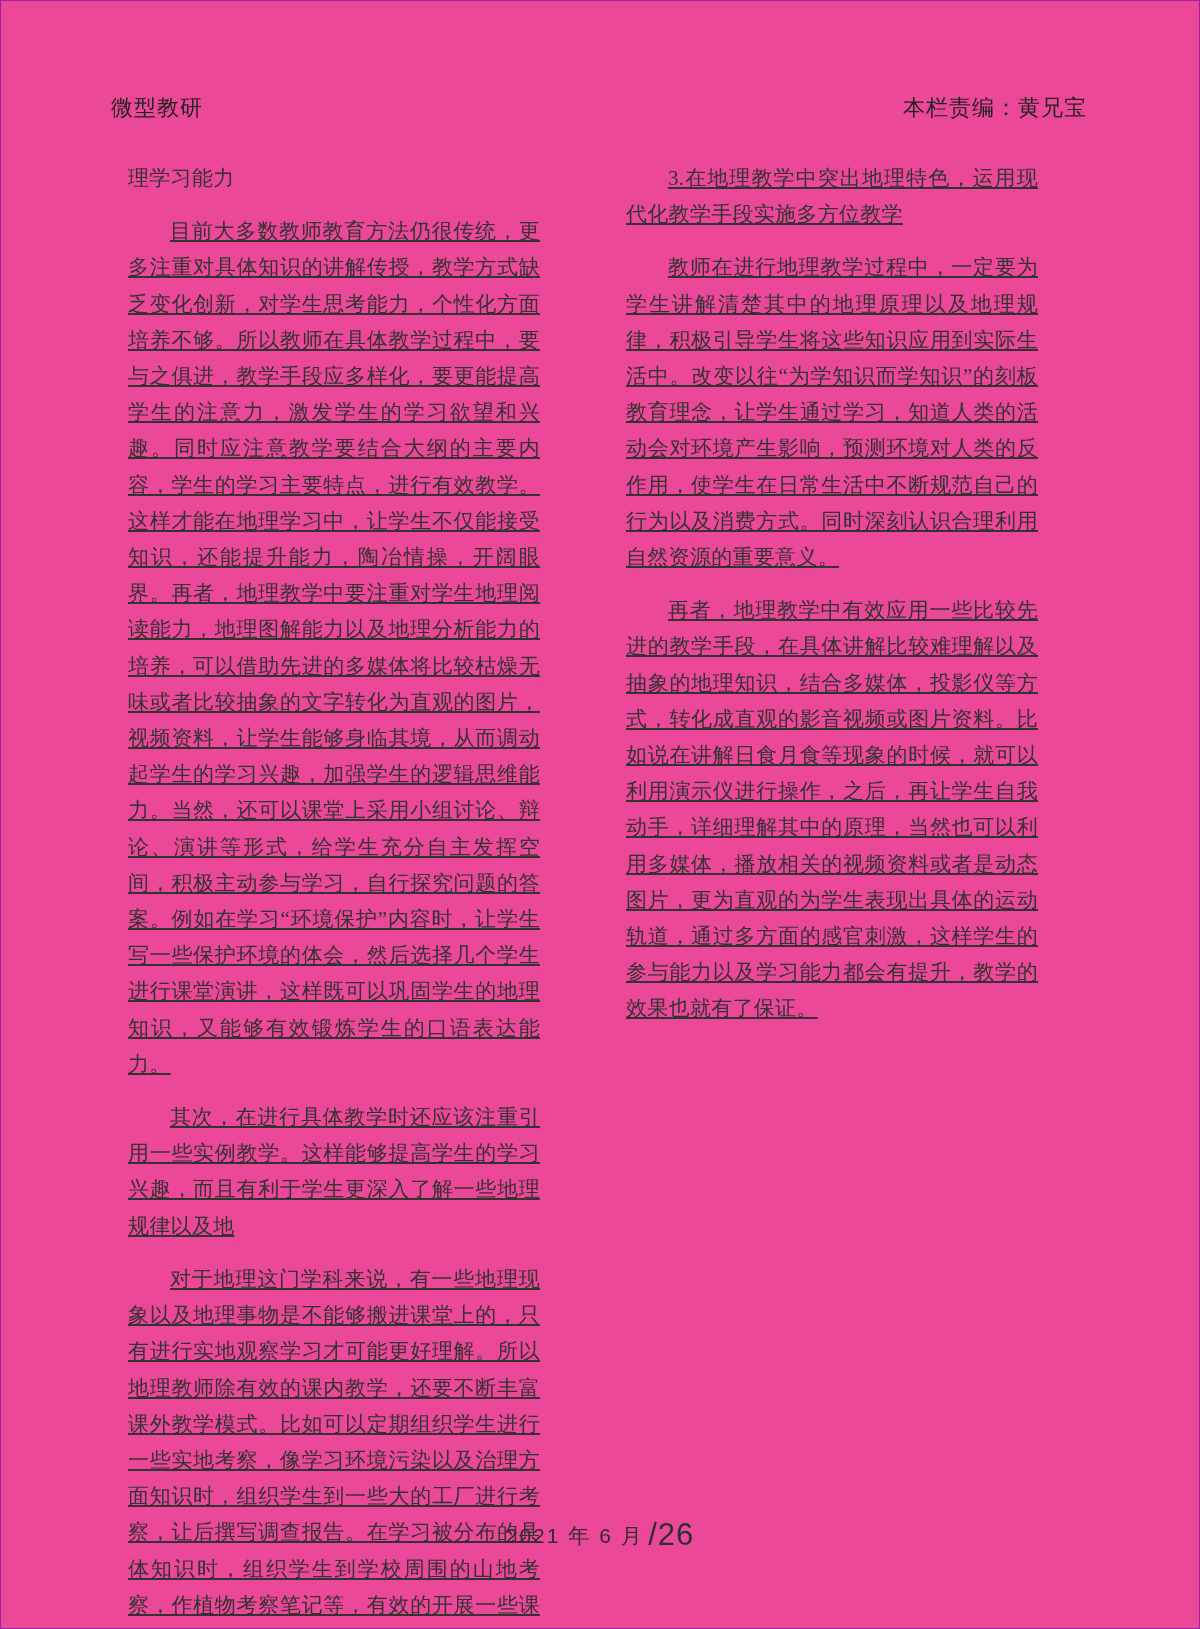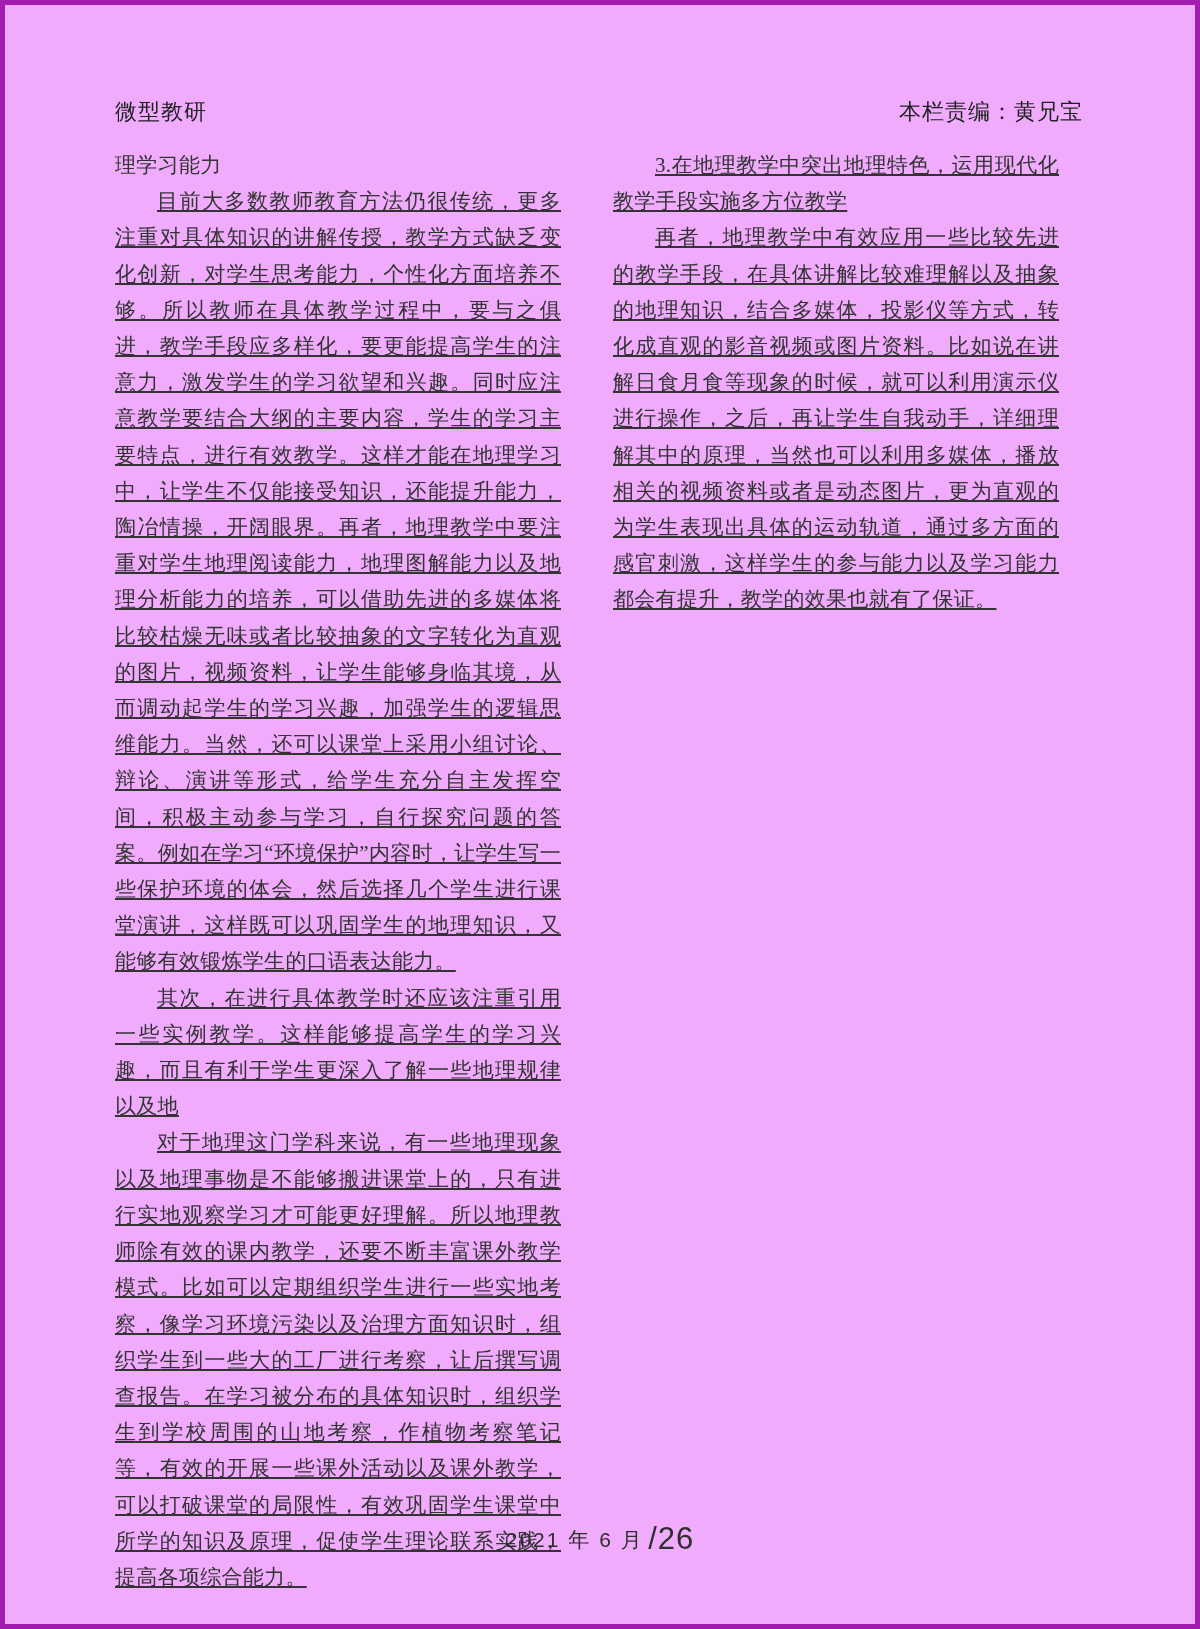--- a/index.html
+++ b/index.html
@@ -6,23 +6,23 @@
   body {
     width: 1200px;
     height: 1629px;
     background: #ffffff;
     position: relative;
     font-family: "Liberation Serif", "DejaVu Serif", serif;
   }
   .page {
     position: absolute;
     inset: 0;
-    border: 5px solid #a21caf;
+    border: 1px solid #a21caf;
     box-sizing: border-box;
-    background: #f0abfc;
+    background: #ec4899;
   }
   .header {
     position: absolute;
     top: 92px;
     left: 110px;
     right: 112px;
     display: flex;
     justify-content: space-between;
     align-items: baseline;
     font-family: "Liberation Sans", "DejaVu Sans", sans-serif;
@@ -36,21 +36,21 @@
     left: 110px;
     width: 944px;
     display: flex;
     gap: 52px;
   }
   .col {
     width: 446px;
     box-sizing: border-box;
   }
   .col p {
-    margin: 0;
+    margin: 17px;
     font-size: 21px;
     line-height: 36.2px;
     color: #333333;
     text-align: justify;
     text-justify: inter-ideograph;
     letter-spacing: 0.3px;
   }
   .col p.indent { text-indent: 2em; text-decoration: underline; }
   .footer {
     position: absolute;
@@ -86,20 +86,21 @@
 
     <div class="col">
       <p>理学习能力</p>
       <p class="indent">目前大多数教师教育方法仍很传统，更多注重对具体知识的讲解传授，教学方式缺乏变化创新，对学生思考能力，个性化方面培养不够。所以教师在具体教学过程中，要与之俱进，教学手段应多样化，要更能提高学生的注意力，激发学生的学习欲望和兴趣。同时应注意教学要结合大纲的主要内容，学生的学习主要特点，进行有效教学。这样才能在地理学习中，让学生不仅能接受知识，还能提升能力，陶冶情操，开阔眼界。再者，地理教学中要注重对学生地理阅读能力，地理图解能力以及地理分析能力的培养，可以借助先进的多媒体将比较枯燥无味或者比较抽象的文字转化为直观的图片，视频资料，让学生能够身临其境，从而调动起学生的学习兴趣，加强学生的逻辑思维能力。当然，还可以课堂上采用小组讨论、辩论、演讲等形式，给学生充分自主发挥空间，积极主动参与学习，自行探究问题的答案。例如在学习“环境保护”内容时，让学生写一些保护环境的体会，然后选择几个学生进行课堂演讲，这样既可以巩固学生的地理知识，又能够有效锻炼学生的口语表达能力。</p>
       <p class="indent">其次，在进行具体教学时还应该注重引用一些实例教学。这样能够提高学生的学习兴趣，而且有利于学生更深入了解一些地理规律以及地</p>
       <p class="indent">对于地理这门学科来说，有一些地理现象以及地理事物是不能够搬进课堂上的，只有进行实地观察学习才可能更好理解。所以地理教师除有效的课内教学，还要不断丰富课外教学模式。比如可以定期组织学生进行一些实地考察，像学习环境污染以及治理方面知识时，组织学生到一些大的工厂进行考察，让后撰写调查报告。在学习被分布的具体知识时，组织学生到学校周围的山地考察，作植物考察笔记等，有效的开展一些课外活动以及课外教学，可以打破课堂的局限性，有效巩固学生课堂中所学的知识及原理，促使学生理论联系实践，提高各项综合能力。</p>
     </div>
 
     <div class="col">
       <p class="indent">3.在地理教学中突出地理特色，运用现代化教学手段实施多方位教学</p>
+      <p class="indent">教师在进行地理教学过程中，一定要为学生讲解清楚其中的地理原理以及地理规律，积极引导学生将这些知识应用到实际生活中。改变以往“为学知识而学知识”的刻板教育理念，让学生通过学习，知道人类的活动会对环境产生影响，预测环境对人类的反作用，使学生在日常生活中不断规范自己的行为以及消费方式。同时深刻认识合理利用自然资源的重要意义。</p>
       <p class="indent">再者，地理教学中有效应用一些比较先进的教学手段，在具体讲解比较难理解以及抽象的地理知识，结合多媒体，投影仪等方式，转化成直观的影音视频或图片资料。比如说在讲解日食月食等现象的时候，就可以利用演示仪进行操作，之后，再让学生自我动手，详细理解其中的原理，当然也可以利用多媒体，播放相关的视频资料或者是动态图片，更为直观的为学生表现出具体的运动轨道，通过多方面的感官刺激，这样学生的参与能力以及学习能力都会有提升，教学的效果也就有了保证。</p>
     </div>
 
   </div>
 
   <div class="footer">
     <span class="date">2021 年 6 月</span>
     <span class="pagenum">/26</span>
   </div>
 

